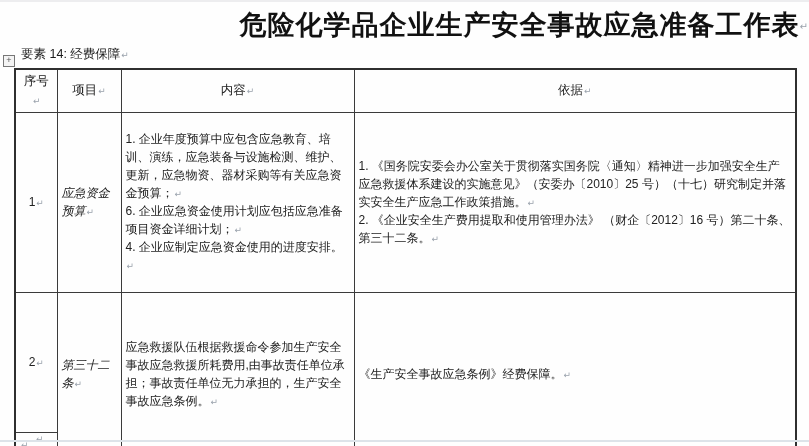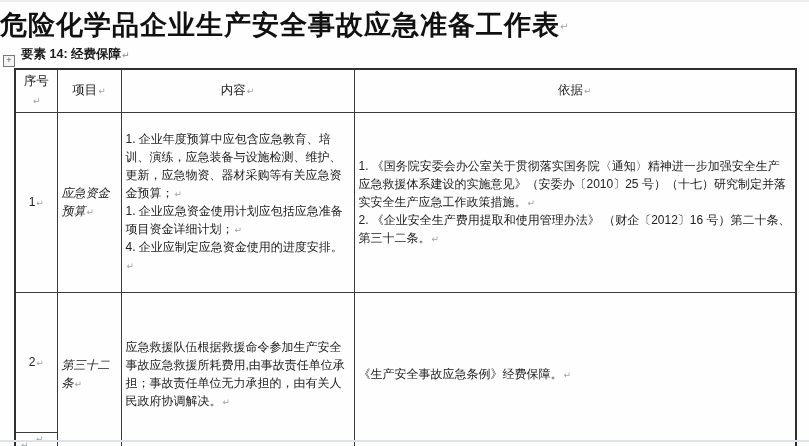--- a/index.html
+++ b/index.html
@@ -4,26 +4,26 @@
 <style>
   html,body{margin:0;padding:0;}
   body{
     width:809px;height:446px;position:relative;overflow:hidden;
     background:#fefefe;color:#212121;
     font-family:"Liberation Sans","DejaVu Sans",sans-serif;
   }
   .top-edge{position:absolute;left:0;top:0;width:809px;height:2px;background:#ededef;}
   .bottom-edge{position:absolute;left:0;top:440px;width:809px;height:2px;background:#dde3e9;}
   .doc-title{
-    text-align:left;font-size:27px;font-weight:bold;letter-spacing:1px;
+    text-align:right;font-size:27px;font-weight:bold;letter-spacing:1px;
     padding-top:7px;color:#111;white-space:nowrap;
   }
   .title-mark{font-size:10px;color:#9aa2ac;font-weight:normal;vertical-align:middle;}
   .section-label{
-    position:absolute;left:21px;top:46px;font-size:12.5px;font-weight:bold;color:#1a1a1a;
+    position:absolute;left:21px;top:46px;font-size:12.5px;font-weight:normal;color:#1a1a1a;
   }
   .table-handle{
     position:absolute;left:3px;top:55px;width:10px;height:10px;
     border:1px solid #777;background:#f4f4f4;color:#555;
     font-size:9px;line-height:9px;text-align:center;cursor:move;
   }
   table.worksheet{
     position:absolute;left:14px;top:68px;width:781px;
     border-collapse:collapse;table-layout:fixed;
     border:2px solid #2f2f2f;
@@ -71,33 +71,33 @@
       <th><span>内容</span><span class="mark">↵</span></th>
       <th><span>依据</span><span class="mark">↵</span></th>
     </tr>
   </thead>
   <tbody>
     <tr class="row1">
       <td class="c-no"><span>1</span><span class="mark">↵</span></td>
       <td class="c-item"><span>应急资金预算</span><span class="mark">↵</span></td>
       <td class="c-content">
         <span class="pline"><span>1. 企业年度预算中应包含应急教育、培训、演练，应急装备与设施检测、维护、更新，应急物资、器材采购等有关应急资金预算；</span><span class="mark">↵</span></span>
-        <span class="pline"><span>1. 企业应急资金使用计划应包括应急准备项目资金详细计划；</span><span class="mark">↵</span></span>
+        <span class="pline"><span>6. 企业应急资金使用计划应包括应急准备项目资金详细计划；</span><span class="mark">↵</span></span>
         <span class="pline"><span>4. 企业应制定应急资金使用的进度安排。</span><span class="mark">↵</span></span>
       </td>
       <td class="c-basis">
         <span class="pline"><span>1. 《国务院安委会办公室关于贯彻落实国务院〈通知〉精神进一步加强安全生产应急救援体系建设的实施意见》（安委办〔2010〕25 号）（十七）研究制定并落实安全生产应急工作政策措施。</span><span class="mark">↵</span></span>
         <span class="pline"><span>2. 《企业安全生产费用提取和使用管理办法》 （财企〔2012〕16 号）第二十条、第三十二条。</span><span class="mark">↵</span></span>
       </td>
     </tr>
     <tr class="row2">
       <td class="c-no"><span>2</span><span class="mark">↵</span></td>
       <td class="c-item" rowspan="2"><span>第三十二条</span><span class="mark">↵</span></td>
       <td class="c-content" rowspan="2">
-        <span class="pline"><span>应急救援队伍根据救援命令参加生产安全事故应急救援所耗费用,由事故责任单位承担；事故责任单位无力承担的，由有关人民政府协调解决。</span><span class="mark">↵</span></span>
+        <span class="pline"><span>应急救援队伍根据救援命令参加生产安全事故应急救援所耗费用,由事故责任单位承担；事故责任单位无力承担的，生产安全事故应急条例。</span><span class="mark">↵</span></span>
       </td>
       <td class="c-basis" rowspan="2">
         <span class="pline"><span>《生产安全事故应急条例》经费保障。</span><span class="mark">↵</span></span>
       </td>
     </tr>
     <tr class="row3">
       <td class="c-no" style="text-align:left;"><span class="mark">↵</span></td>
     </tr>
   </tbody>
 </table>

